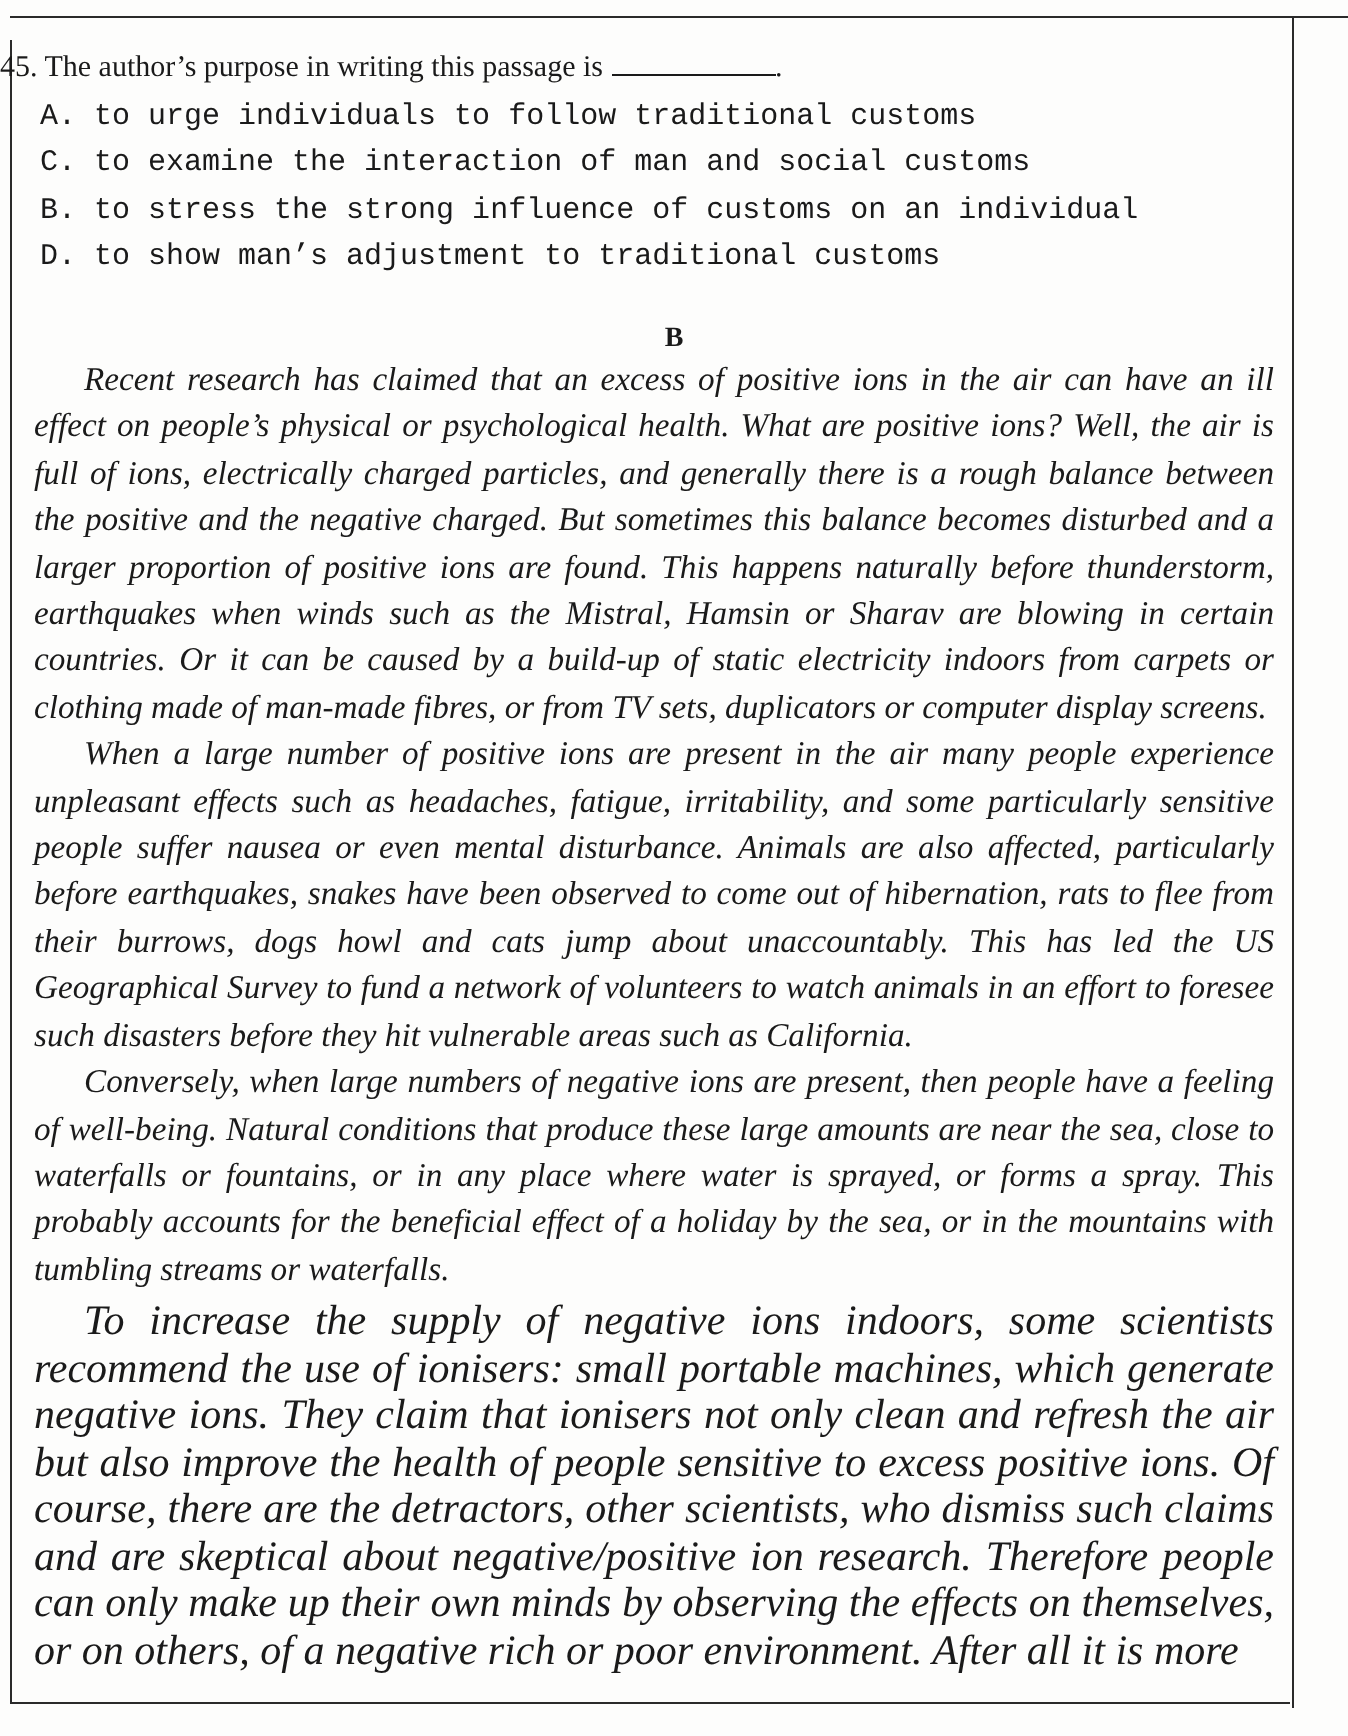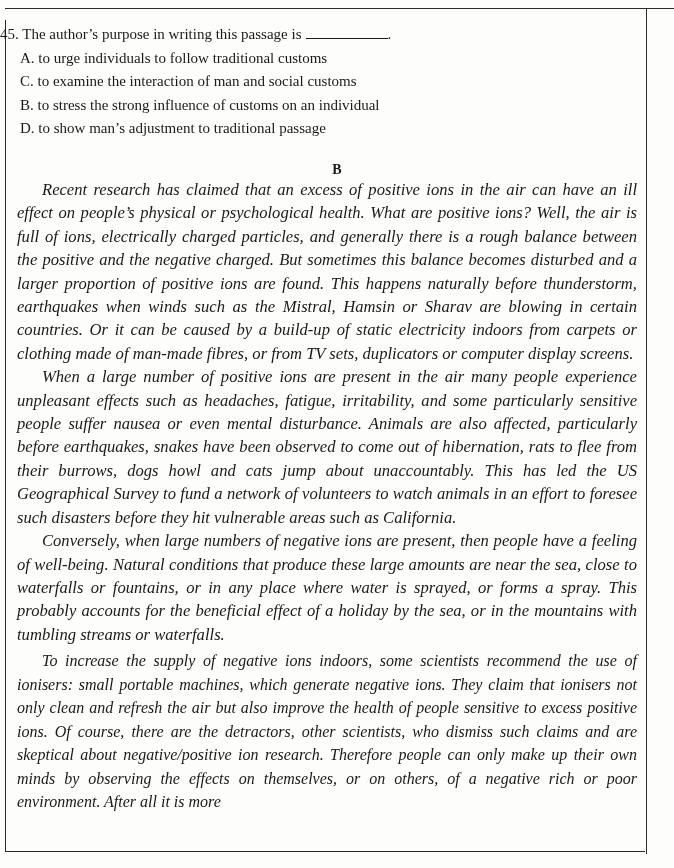--- a/index.html
+++ b/index.html
@@ -56,20 +56,21 @@
       display: inline-block;
       width: 82px;
       border-bottom: 1px solid #1a1a1a;
       height: 12px;
       vertical-align: baseline;
       margin-left: 4px;
     }
     .option {
       padding-left: 20px;
       white-space: nowrap;
+      font-family: Liberation Mono, monospace;
     }
     .section-label {
       position: absolute;
       left: 0;
       top: 162px;
       width: 674px;
       text-align: center;
       font-size: 14px;
       font-weight: bold;
     }
@@ -81,21 +82,21 @@
       font-size: 16.6px;
       line-height: 23.4px;
       text-align: justify;
     }
     .passage p {
       margin: 0;
       text-indent: 25px;
       font-style: italic;
     }
     .passage p.tight {
-      font-size: 16px;
+      font-size: 21px;
       line-height: 23.5px;
       margin-top: 3px;
     }
   </style>
 </head>
 <body>
 
 <div class="top-line"></div>
 <div class="right-rule"></div>
 <div class="page-box"></div>
@@ -112,21 +113,21 @@
   <div class="option">
     <span>C.</span>
     <span>to examine the interaction of man and social customs</span>
   </div>
   <div class="option">
     <span>B.</span>
     <span>to stress the strong influence of customs on an individual</span>
   </div>
   <div class="option">
     <span>D.</span>
-    <span>to show man’s adjustment to traditional passage</span>
+    <span>to show man’s adjustment to traditional customs</span>
   </div>
 </div>
 
 <div class="section-label">B</div>
 
 <div class="passage">
   <p>Recent research has claimed that an excess of positive ions in the air can have an ill effect on people’s physical or psychological health. What are positive ions? Well, the air is full of ions, electrically charged particles, and generally there is a rough balance between the positive and the negative charged. But sometimes this balance becomes disturbed and a larger proportion of positive ions are found. This happens naturally before thunderstorm, earthquakes when winds such as the Mistral, Hamsin or Sharav are blowing in certain countries. Or it can be caused by a build-up of static electricity indoors from carpets or clothing made of man-made fibres, or from TV sets, duplicators or computer display screens.</p>
   <p>When a large number of positive ions are present in the air many people experience unpleasant effects such as headaches, fatigue, irritability, and some particularly sensitive people suffer nausea or even mental disturbance. Animals are also affected, particularly before earthquakes, snakes have been observed to come out of hibernation, rats to flee from their burrows, dogs howl and cats jump about unaccountably. This has led the US Geographical Survey to fund a network of volunteers to watch animals in an effort to foresee such disasters before they hit vulnerable areas such as California.</p>
   <p>Conversely, when large numbers of negative ions are present, then people have a feeling of well-being. Natural conditions that produce these large amounts are near the sea, close to waterfalls or fountains, or in any place where water is sprayed, or forms a spray. This probably accounts for the beneficial effect of a holiday by the sea, or in the mountains with tumbling streams or waterfalls.</p>
   <p class="tight">To increase the supply of negative ions indoors, some scientists recommend the use of ionisers: small portable machines, which generate negative ions. They claim that ionisers not only clean and refresh the air but also improve the health of people sensitive to excess positive ions. Of course, there are the detractors, other scientists, who dismiss such claims and are skeptical about negative/positive ion research. Therefore people can only make up their own minds by observing the effects on themselves, or on others, of a negative rich or poor environment. After all it is more</p>

